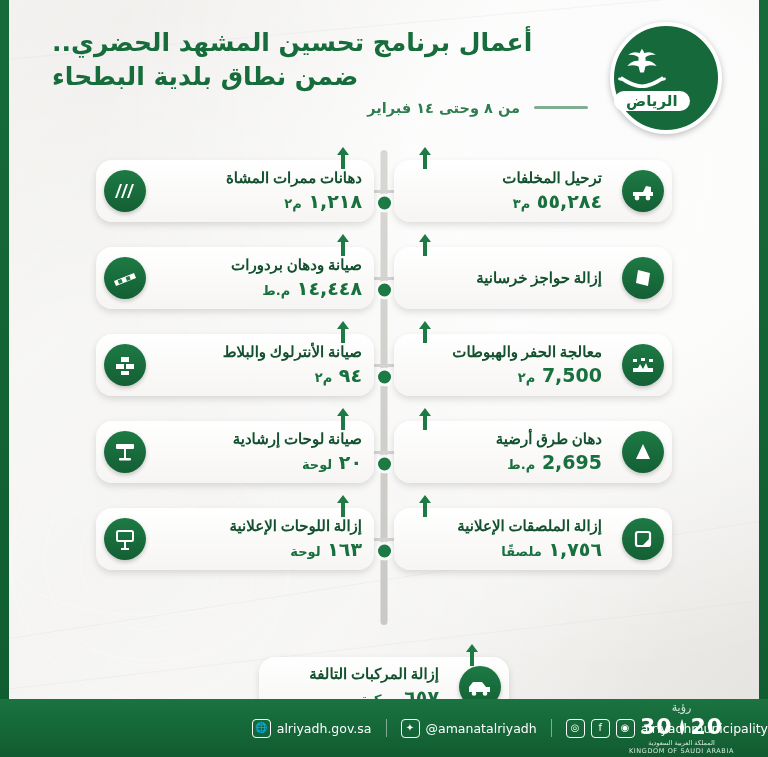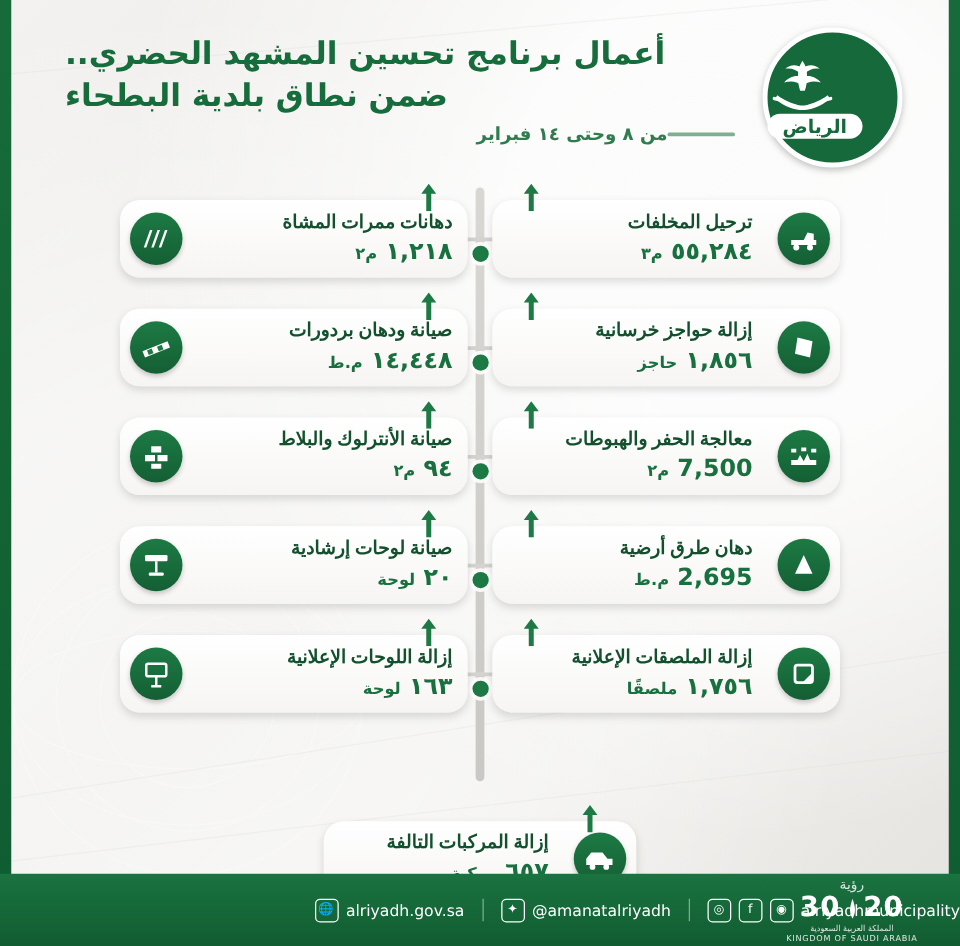--- a/index.html
+++ b/index.html
@@ -47,21 +47,21 @@
   .title-wrap{
     position:absolute;right:180px;left:28px;top:26px;text-align:left;
     direction:rtl;
     margin-left:24px;
   }
   .title-line1,.title-line2{
     color:#166c3b;font-weight:bold;font-size:25px;line-height:1.35;
     text-align:left;
   }
   .subtitle-row{
-    display:flex;align-items:center;justify-content:flex-start;gap:0;margin-top:6px;
+    display:flex;align-items:center;justify-content:flex-start;gap:14px;margin-top:6px;
   }
   .subtitle{
     color:#2f7c4f;font-size:14.5px;font-weight:bold;
   }
   .sub-rule{
     height:3px;width:54px;background:#7fae92;border-radius:2px;
   }
   
   .spine{
     position:absolute;left:50%;transform:translateX(-50%);
@@ -234,21 +234,20 @@
     <svg class="arrow" viewBox="0 0 14 22">
       <path d="M7 0 L13 8 H9 V22 H5 V8 H1 Z" fill="#1d7a44"></path>
     </svg>
     <div class="badge">
       <svg viewBox="0 0 26 26">
           <path d="M8 5 L20 8 L18 21 L6 18 Z" fill="#fff"></path>
         </svg>
     </div>
     <div class="txt">
       <div class="label">إزالة حواجز خرسانية</div>
-      <div class="value"><span>١,٨٥٦</span> <span class="unit">حاجز</span></div>
     </div>
   </div>
 
   <div class="card right" style="top:334px">
     <svg class="arrow" viewBox="0 0 14 22">
       <path d="M7 0 L13 8 H9 V22 H5 V8 H1 Z" fill="#1d7a44"></path>
     </svg>
     <div class="badge">
       <svg viewBox="0 0 26 26">
           <g fill="#fff">

